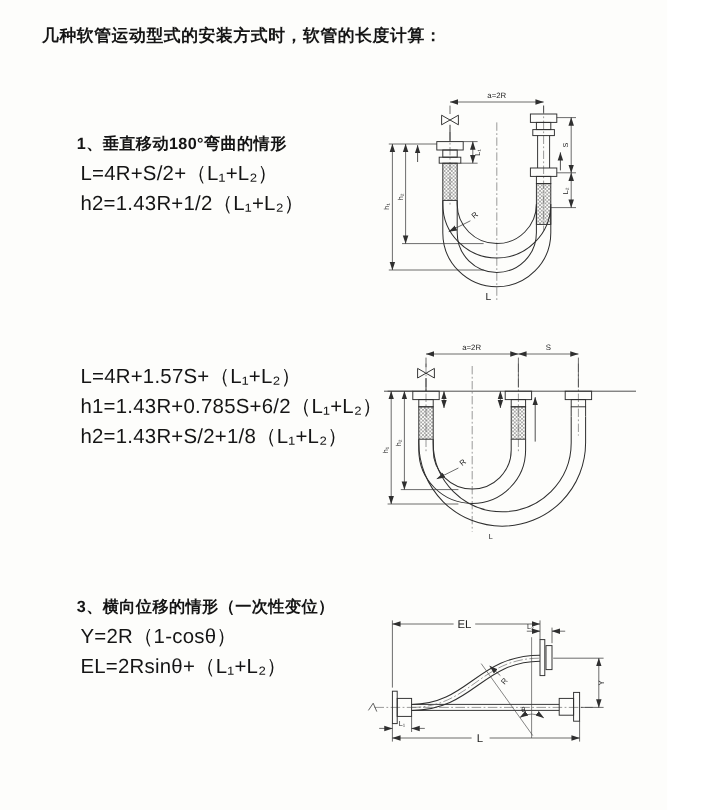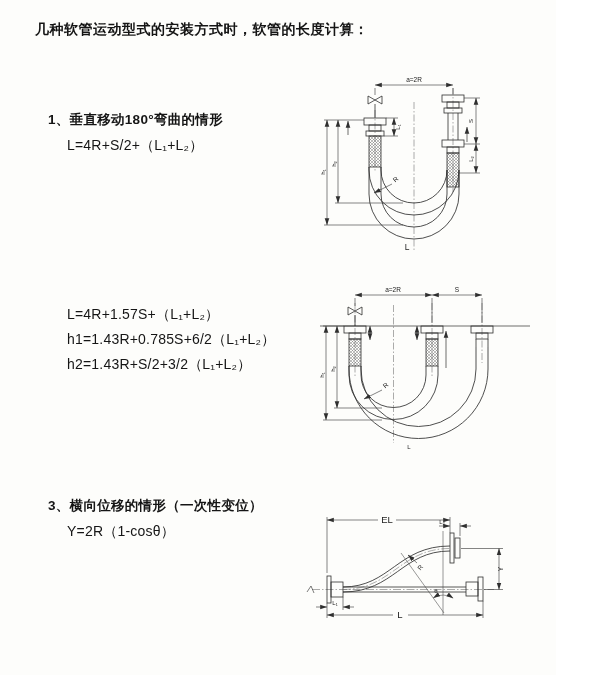--- a/index.html
+++ b/index.html
@@ -6,50 +6,52 @@
   .page {
     position:relative; width:556px; height:675px; overflow:hidden;
     background:#fdfdfb; color:#151515;
     font-family:"Liberation Sans","DejaVu Sans",sans-serif;
   }
   .title {
     position:absolute; left:35px; top:21px;
     font-size:14px; font-weight:700; letter-spacing:0.5px;
   }
   .sec { position:absolute; left:48px; }
-  .sec-h { font-size:13.5px; font-weight:600; line-height:16px; margin:0 0 9px 0; letter-spacing:0.3px; }
-  .formula { font-size:14px; line-height:16px; margin:0 0 9px 19px; letter-spacing:0.2px; }
+  .sec-h { font-size:13.5px; font-weight:600; line-height:16px; margin:0 0 9px 16px; letter-spacing:0.3px; }
+  .formula { font-size:17px; line-height:16px; margin:0 0 9px 19px; letter-spacing:0.2px; }
   .diag { position:absolute; }
   .diag text { font-family:"Liberation Sans","DejaVu Sans",sans-serif; fill:#222; }
   .dlabel { font-size:6px; }
   .dlabel-md { font-size:6.5px; }
   .dlabel-lg { font-size:8.5px; }
   .dlabel-xl { font-size:9.5px; }
 </style>
 </head>
 <body>
 
 <div class="page">
 
   <div class="title">几种软管运动型式的安装方式时，软管的长度计算：</div>
 
   <div class="sec" style="top:112px">
     <div class="sec-h">1、垂直移动180°弯曲的情形</div>
     <div class="formula">L=4R+S/2+（L₁+L₂）</div>
+    <div class="formula">h2=1.43R+1/2（L₁+L₂）</div>
   </div>
 
   <div class="sec" style="top:306px">
     <div class="formula">L=4R+1.57S+（L₁+L₂）</div>
     <div class="formula">h1=1.43R+0.785S+6/2（L₁+L₂）</div>
-    <div class="formula">h2=1.43R+S/2+3/2（L₁+L₂）</div>
+    <div class="formula">h2=1.43R+S/2+1/8（L₁+L₂）</div>
   </div>
 
   <div class="sec" style="top:498px">
     <div class="sec-h">3、横向位移的情形（一次性变位）</div>
     <div class="formula">Y=2R（1-cosθ）</div>
+    <div class="formula">EL=2Rsinθ+（L₁+L₂）</div>
   </div>
 
   <svg class="diag" style="left:318px;top:72px" width="272" height="185" viewBox="0 0 272 185">
     <defs>
       <marker id="d1a" viewBox="0 0 7 7" refX="6.8" refY="3.5" markerWidth="7" markerHeight="7" orient="auto-start-reverse" markerUnits="userSpaceOnUse">
         <path d="M0,1.2 L7,3.5 L0,5.8 Z" fill="#2f2f2f"></path>
       </marker>
       <pattern id="d1h" width="3" height="3" patternUnits="userSpaceOnUse">
         <path d="M0,3 L3,0 M0,0 L3,3" stroke="#5a5a5a" stroke-width="0.4"></path>
       </pattern>

